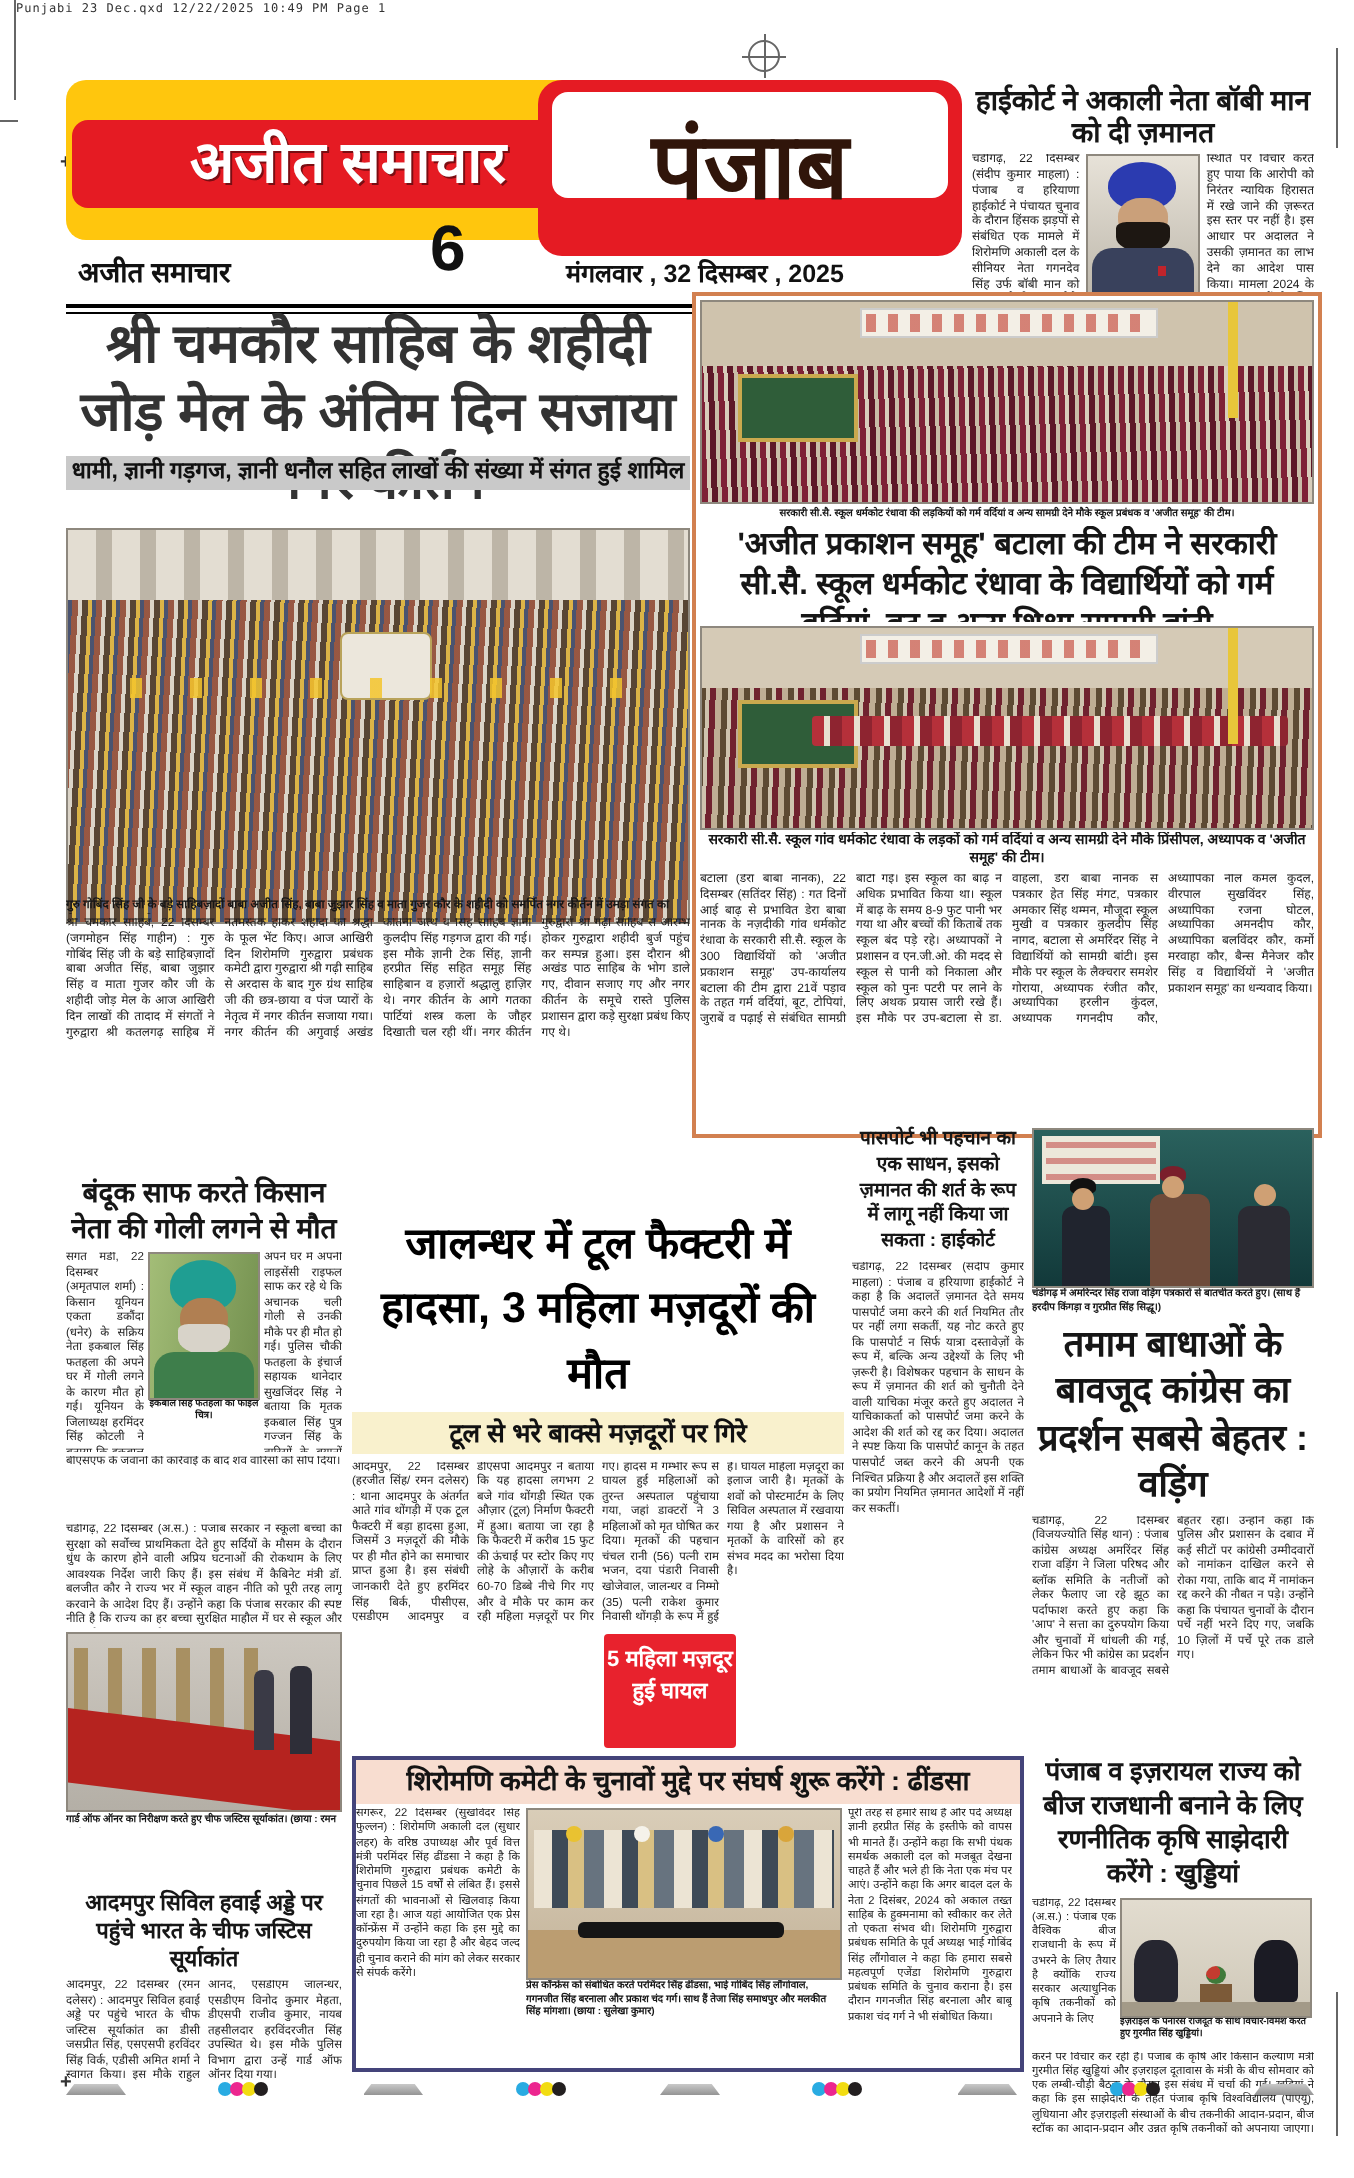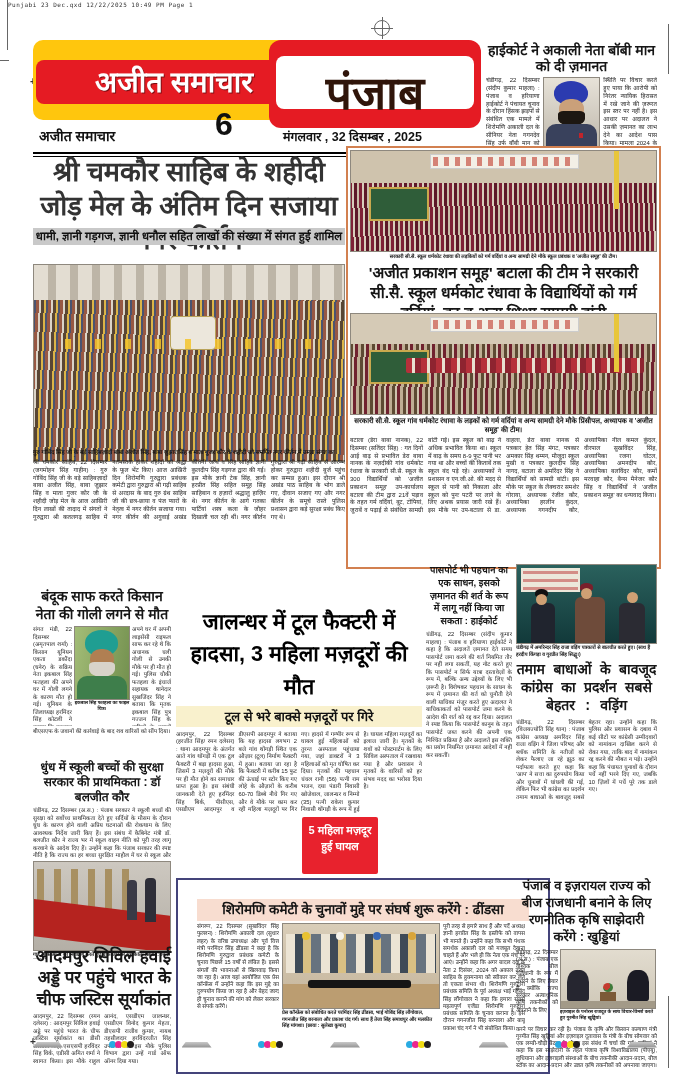--- a/index.html
+++ b/index.html
@@ -130,21 +130,21 @@
   <div class="abs mark" style="left:0;top:60px;width:9px;height:1px;"></div>
   <div class="abs mark" style="left:668px;top:24px;width:1px;height:50px;"></div>
   <div class="abs mark" style="left:668px;top:996px;width:1px;height:72px;"></div>
   <div class="abs plus" style="left:30px;top:76px;">+</div>
   <div class="abs plus" style="left:30px;top:1036px;">+</div>
 
   <div class="abs" style="left:33px;top:40px;width:448px;height:106px;">
     <div class="abs yellow-box" style="left:0;top:0;width:281px;height:80px;"></div>
     <div class="abs ribbon" style="left:3px;top:20px;width:276px;height:44px;">अजीत समाचार</div>
     <div class="abs punjab-frame" style="left:236px;top:0;width:212px;height:88px;"></div>
-    <div class="abs punjab-inner" style="left:243px;top:16px;width:198px;height:53px;">पंजाब</div>
+    <div class="abs punjab-inner" style="left:243px;top:6px;width:198px;height:53px;">पंजाब</div>
     <div class="abs" style="left:6px;top:86px;font-size:14px;font-weight:bold;">अजीत समाचार</div>
     <div class="abs" style="left:182px;top:66px;font-size:32px;font-weight:800;">6</div>
     <div class="abs" style="left:250px;top:88px;font-size:12.5px;font-weight:bold;">मंगलवार , 32 दिसम्बर , 2025</div>
   </div>
   <div class="abs rule-double" style="left:33px;top:152px;width:447px;"></div>
 
   <div class="abs" style="left:486px;top:42px;width:171px;height:104px;">
     <div class="hl" style="font-size:14px;line-height:1.15;">हाईकोर्ट ने अकाली नेता बॉबी मान को दी ज़मानत</div>
     <div style="display:flex;gap:3px;margin-top:3px;">
       <div class="body-txt" style="width:54px;font-size:6px;height:72px;">चंडीगढ़, 22 दिसम्बर (संदीप कुमार माहला) : पंजाब व हरियाणा हाईकोर्ट ने पंचायत चुनाव के दौरान हिंसक झड़पों से संबंधित एक मामले में शिरोमणि अकाली दल के सीनियर नेता गगनदेव सिंह उर्फ बॉबी मान को ज़मानत दे दी। सुनवाई के दौरान हाईकोर्ट ने रिकॉर्ड व मौजूदा सामग्री, एफआईआर में आरोप व जांच की मौजूदा</div>
@@ -199,42 +199,41 @@
           <div class="torso"></div>
         </div>
         <div class="cap" style="font-size:4.8px;line-height:1.3;text-align:center;">इकबाल सिंह फतहला का फाइल चित्र।</div>
       </div>
       <div class="body-txt" style="width:39px;font-size:5.8px;">अपने घर में अपनी लाइसेंसी राइफल साफ कर रहे थे कि अचानक चली गोली से उनकी मौके पर ही मौत हो गई। पुलिस चौकी फतहला के इंचार्ज सहायक थानेदार सुखजिंदर सिंह ने बताया कि मृतक इकबाल सिंह पुत्र गज्जन सिंह के वारिसों के बयानों के आधार पर धारा 194 के तहत कार्रवाई की गई।</div>
     </div>
     <div class="body-txt" style="font-size:5.8px;height:22px;margin-top:2px;">बीएसएफ के जवानों की कार्रवाई के बाद शव वारिसों को सौंप दिया।</div>
   </div>
 
   <div class="abs" style="left:33px;top:760px;width:138px;">
-    <div class="hl" style="font-size:12px;line-height:1.25;">धुंध में स्कूली बच्चों की सुरक्षा सरकार की प्राथमिकता : डॉ बलजीत कौर</div>
     <div class="body-txt" style="font-size:5.8px;height:52px;margin-top:2px;">चंडीगढ़, 22 दिसम्बर (अ.स.) : पंजाब सरकार ने स्कूली बच्चों की सुरक्षा को सर्वोच्च प्राथमिकता देते हुए सर्दियों के मौसम के दौरान धुंध के कारण होने वाली अप्रिय घटनाओं की रोकथाम के लिए आवश्यक निर्देश जारी किए हैं। इस संबंध में कैबिनेट मंत्री डॉ. बलजीत कौर ने राज्य भर में स्कूल वाहन नीति को पूरी तरह लागू करवाने के आदेश दिए हैं। उन्होंने कहा कि पंजाब सरकार की स्पष्ट नीति है कि राज्य का हर बच्चा सुरक्षित माहौल में घर से स्कूल और स्कूल से घर वापस पहुंचे।</div>
     <div class="ph ph-carpet" style="height:88px;margin-top:2px;">
       <div class="guards"></div>
       <div class="carpet-strip"></div>
       <div class="suitman" style="right:10%;top:18%;width:11px;height:44px;"></div>
       <div class="suitman" style="right:24%;top:20%;width:10px;height:40px;background:#3a3a46;"></div>
     </div>
     <div class="cap" style="font-size:5px;height:8px;text-align:left;">गार्ड ऑफ ऑनर का निरीक्षण करते हुए चीफ जस्टिस सूर्याकांत। (छाया : रमन मलांडा)</div>
   </div>
 
   <div class="abs" style="left:33px;top:946px;width:138px;">
-    <div class="hl" style="font-size:17px;line-height:1.25;text-align:right;">आदमपुर सिविल हवाई अड्डे पर पहुंचे भारत के चीफ जस्टिस सूर्याकांत</div>
+    <div class="hl" style="font-size:11px;line-height:1.25;">आदमपुर सिविल हवाई अड्डे पर पहुंचे भारत के चीफ जस्टिस सूर्याकांत</div>
     <div class="body-txt cols2" style="font-size:5.8px;height:56px;margin-top:3px;">आदमपुर, 22 दिसम्बर (रमन दलेसर) : आदमपुर सिविल हवाई अड्डे पर पहुंचे भारत के चीफ जस्टिस सूर्याकांत का डीसी जसप्रीत सिंह, एसएसपी हरविंदर सिंह विर्क, एडीसी अमित शर्मा ने स्वागत किया। इस मौके राहुल आनंद, एसडीएम जालन्धर, एसडीएम विनोद कुमार मेहता, डीएसपी राजीव कुमार, नायब तहसीलदार हरविंदरजीत सिंह उपस्थित थे। इस मौके पुलिस विभाग द्वारा उन्हें गार्ड ऑफ ऑनर दिया गया।</div>
   </div>
 
   <div class="abs" style="left:176px;top:606px;width:246px;">
     <div class="hl" style="font-size:21.5px;line-height:1.5;color:#000;">जालन्धर में टूल फैक्टरी में हादसा, 3 महिला मज़दूरों की मौत</div>
     <div class="subbar-yellow" style="margin-top:3px;height:21px;">टूल से भरे बाक्से मज़दूरों पर गिरे</div>
     <div style="position:relative;margin-top:4px;height:178px;">
       <div class="body-txt cols4" style="font-size:5.8px;height:178px;column-gap:4px;">आदमपुर, 22 दिसम्बर (हरजीत सिंह/ रमन दलेसर) : थाना आदमपुर के अंतर्गत आते गांव थोंगड़ी में एक टूल फैक्टरी में बड़ा हादसा हुआ, जिसमें 3 मज़दूरों की मौके पर ही मौत होने का समाचार प्राप्त हुआ है। इस संबंधी जानकारी देते हुए हरमिंदर सिंह बिर्क, पीसीएस, एसडीएम आदमपुर व डीएसपी आदमपुर ने बताया कि यह हादसा लगभग 2 बजे गांव थोंगड़ी स्थित एक औज़ार (टूल) निर्माण फैक्टरी में हुआ। बताया जा रहा है कि फैक्टरी में करीब 15 फुट की ऊंचाई पर स्टोर किए गए लोहे के औज़ारों के करीब 60-70 डिब्बे नीचे गिर गए और वे मौके पर काम कर रही महिला मज़दूरों पर गिर गए। हादसे में गम्भीर रूप से घायल हुई महिलाओं को तुरन्त अस्पताल पहुंचाया गया, जहां डाक्टरों ने 3 महिलाओं को मृत घोषित कर दिया। मृतकों की पहचान चंचल रानी (56) पत्नी राम भजन, दया पंडारी निवासी खोजेवाल, जालन्धर व निम्मो (35) पत्नी राकेश कुमार निवासी थोंगड़ी के रूप में हुई है। घायल महिला मज़दूरों का इलाज जारी है। मृतकों के शवों को पोस्टमार्टम के लिए सिविल अस्पताल में रखवाया गया है और प्रशासन ने मृतकों के वारिसों को हर संभव मदद का भरोसा दिया है।</div>
-      <div class="abs alert-box" style="left:126px;top:86px;width:76px;height:52px;">5 महिला मज़दूर हुई घायल</div>
+      <div class="abs alert-box" style="left:126px;top:86px;width:66px;height:52px;">5 महिला मज़दूर हुई घायल</div>
     </div>
   </div>
 
   <div class="abs" style="left:426px;top:564px;width:86px;">
     <div class="hl" style="font-size:9.5px;line-height:1.35;">पासपोर्ट भी पहचान का एक साधन, इसको ज़मानत की शर्त के रूप में लागू नहीं किया जा सकता : हाईकोर्ट</div>
     <div class="body-txt" style="font-size:5.8px;height:248px;margin-top:3px;">चंडीगढ़, 22 दिसम्बर (संदीप कुमार माहला) : पंजाब व हरियाणा हाईकोर्ट ने कहा है कि अदालतें ज़मानत देते समय पासपोर्ट जमा करने की शर्त नियमित तौर पर नहीं लगा सकतीं, यह नोट करते हुए कि पासपोर्ट न सिर्फ यात्रा दस्तावेज़ों के रूप में, बल्कि अन्य उद्देश्यों के लिए भी ज़रूरी है। विशेषकर पहचान के साधन के रूप में ज़मानत की शर्त को चुनौती देने वाली याचिका मंजूर करते हुए अदालत ने याचिकाकर्ता को पासपोर्ट जमा करने के आदेश की शर्त को रद्द कर दिया। अदालत ने स्पष्ट किया कि पासपोर्ट कानून के तहत पासपोर्ट जब्त करने की अपनी एक निश्चित प्रक्रिया है और अदालतें इस शक्ति का प्रयोग नियमित ज़मानत आदेशों में नहीं कर सकतीं।</div>
   </div>
 
   <div class="abs" style="left:516px;top:564px;width:141px;">
     <div class="ph ph-press" style="height:78px;">
@@ -242,25 +241,25 @@
       <div class="figure" style="left:10%;bottom:0;width:24px;height:40px;background:#20242e;"></div>
       <div class="turb" style="left:13%;bottom:46px;background:#111;"></div>
       <div class="head" style="left:14%;bottom:38px;"></div>
       <div class="figure" style="left:42%;bottom:0;width:30px;height:46px;background:#6e4b3a;"></div>
       <div class="turb" style="left:45%;bottom:52px;background:#7a1f2b;"></div>
       <div class="head" style="left:46%;bottom:44px;"></div>
       <div class="figure" style="right:8%;bottom:0;width:26px;height:40px;background:#2b2b33;"></div>
       <div class="head" style="right:13%;bottom:40px;"></div>
     </div>
     <div class="cap" style="font-size:5px;line-height:1.35;height:15px;text-align:left;">चंडीगढ़ में अमरिन्दर सिंह राजा वड़िंग पत्रकारों से बातचीत करते हुए। (साथ हैं हरदीप किंगड़ा व गुरप्रीत सिंह सिद्धू।)</div>
-    <div class="hl" style="font-size:14px;line-height:1.3;margin-top:2px;font-family:Liberation Mono, monospace;">तमाम बाधाओं के बावजूद कांग्रेस का प्रदर्शन सबसे बेहतर : वड़िंग</div>
+    <div class="hl" style="font-size:18px;line-height:1.3;margin-top:2px;">तमाम बाधाओं के बावजूद कांग्रेस का प्रदर्शन सबसे बेहतर : वड़िंग</div>
     <div class="body-txt cols2" style="font-size:5.8px;height:162px;margin-top:3px;">चंडीगढ़, 22 दिसम्बर (विजयज्योति सिंह थान) : पंजाब कांग्रेस अध्यक्ष अमरिंदर सिंह राजा वड़िंग ने जिला परिषद और ब्लॉक समिति के नतीजों को लेकर फैलाए जा रहे झूठ का पर्दाफाश करते हुए कहा कि 'आप' ने सत्ता का दुरुपयोग किया और चुनावों में धांधली की गई, लेकिन फिर भी कांग्रेस का प्रदर्शन तमाम बाधाओं के बावजूद सबसे बेहतर रहा। उन्होंने कहा कि पुलिस और प्रशासन के दबाव में कई सीटों पर कांग्रेसी उम्मीदवारों को नामांकन दाखिल करने से रोका गया, ताकि बाद में नामांकन रद्द करने की नौबत न पड़े। उन्होंने कहा कि पंचायत चुनावों के दौरान पर्चे नहीं भरने दिए गए, जबकि 10 ज़िलों में पर्चे पूरे तक डाले गए।</div>
   </div>
 
-  <div class="abs frame-navy" style="left:176px;top:878px;width:332px;height:154px;padding:19px;">
+  <div class="abs frame-navy" style="left:176px;top:878px;width:332px;height:154px;padding:0;">
     <div class="sgpc-bar">शिरोमणि कमेटी के चुनावों मुद्दे पर संघर्ष शुरू करेंगे : ढींडसा</div>
     <div style="display:flex;gap:3px;margin-top:2px;height:126px;">
       <div class="body-txt" style="width:82px;font-size:5.6px;">संगरूर, 22 दिसम्बर (सुखविंदर सिंह फुल्लन) : शिरोमणि अकाली दल (सुधार लहर) के वरिष्ठ उपाध्यक्ष और पूर्व वित्त मंत्री परमिंदर सिंह ढींडसा ने कहा है कि शिरोमणि गुरुद्वारा प्रबंधक कमेटी के चुनाव पिछले 15 वर्षों से लंबित हैं। इससे संगतों की भावनाओं से खिलवाड़ किया जा रहा है। आज यहां आयोजित एक प्रेस कॉन्फ्रेंस में उन्होंने कहा कि इस मुद्दे का दुरुपयोग किया जा रहा है और बेहद जल्द ही चुनाव कराने की मांग को लेकर सरकार से संपर्क करेंगे।</div>
       <div style="width:158px;">
         <div class="ph ph-meeting" style="height:84px;">
           <div class="row-people"></div>
           <div class="tdot" style="left:12%;background:#e9c231;"></div>
           <div class="tdot" style="left:34%;background:#f5f2ea;"></div>
           <div class="tdot" style="left:58%;background:#3968b5;"></div>
           <div class="tdot" style="left:80%;background:#d9a53a;"></div>

